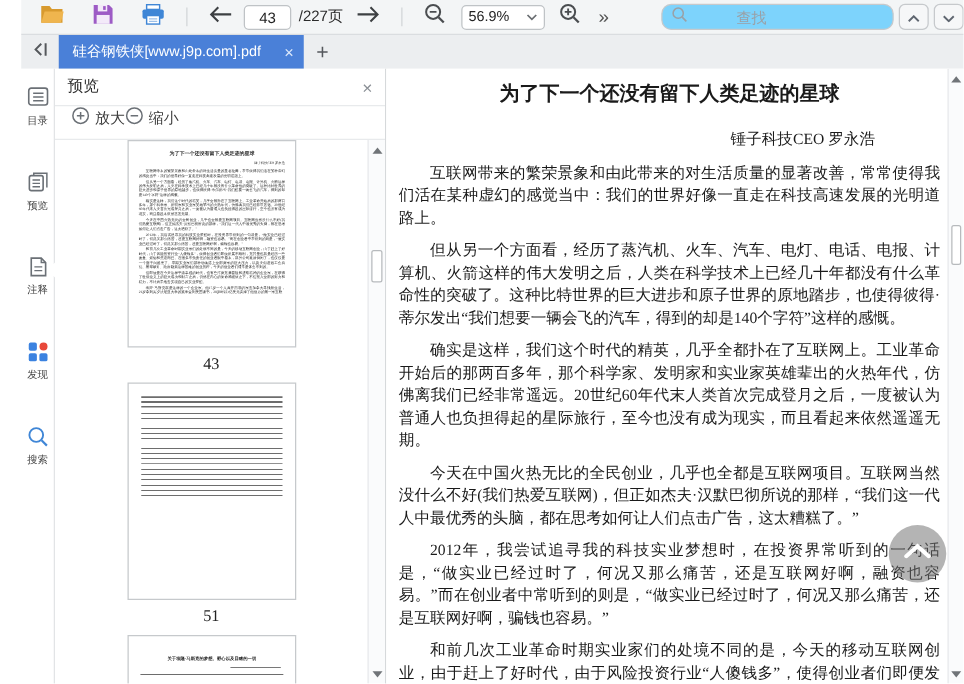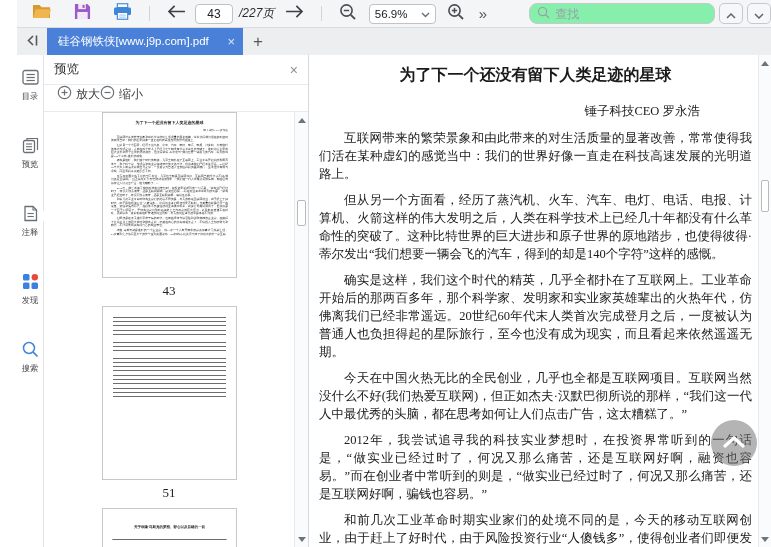--- a/index.html
+++ b/index.html
@@ -9,29 +9,29 @@
 
   
   .toolbar { height:28px; background:#f3f5f6; border-bottom:1px solid #dadde0;
              display:flex; align-items:center; padding-left:12px; }
   .tb-icon { display:flex; align-items:center; justify-content:center;
              width:26px; height:24px; cursor:pointer; }
   .tb-gap1 { margin-left:16px; }
   .tb-sep { width:1px; height:15px; background:#d2d5d8; margin:0 14px; }
   .page-input { width:38px; height:20px; border:1px solid #bfc3c6; border-radius:4px;
                 background:#fff; text-align:center; font-size:12px; color:#222; margin:0 6px; }
-  .page-total { font-size:12px; color:#2b2b2b; margin-right:8px; white-space:nowrap;font-style:italic; }
+  .page-total { font-size:12px; color:#2b2b2b; margin-right:8px; white-space:nowrap; }
   .zoom-box { display:flex; align-items:center; justify-content:space-between;
               width:70px; height:20px; border:1px solid #bfc3c6; border-radius:4px;
               background:#fff; padding:0 5px; margin:0 8px; cursor:pointer; }
   .zoom-box span { font-size:11.5px; color:#222; }
   .more-btn { font-size:15px; color:#555; margin:0 10px; cursor:pointer; }
   .search-wrap { display:flex; align-items:center; height:21px; width:186px;
-                 border:1px solid #c6c9cc; border-radius:8px; background:#86efac;
-                 margin-left:32px; padding:0 7px; }
+                 border:1px solid #c6c9cc; border-radius:8px; background:#7dd3fc;
+                 margin-left:32px; padding:0 7px;gap:34px; }
   .search-wrap input { border:none; outline:none; flex:1; font-size:12px; color:#333;
                        background:transparent; margin-left:5px; min-width:0;
                        font-family:"Liberation Sans",sans-serif; }
   .search-wrap input::placeholder { color:#9aa0a6; }
   .find-btn { width:25px; height:21px; border:1px solid #c6c9cc; border-radius:5px;
               background:#f6f7f8; display:flex; align-items:center; justify-content:center;
               margin-left:4px; cursor:pointer; }
 
   
   .tabbar { height:27px; background:#eceef0; display:flex; align-items:stretch; }

